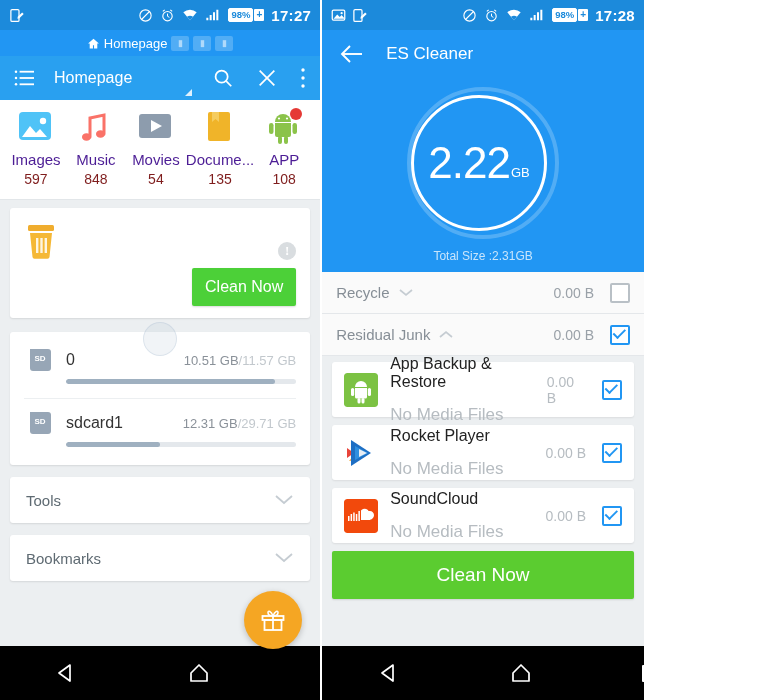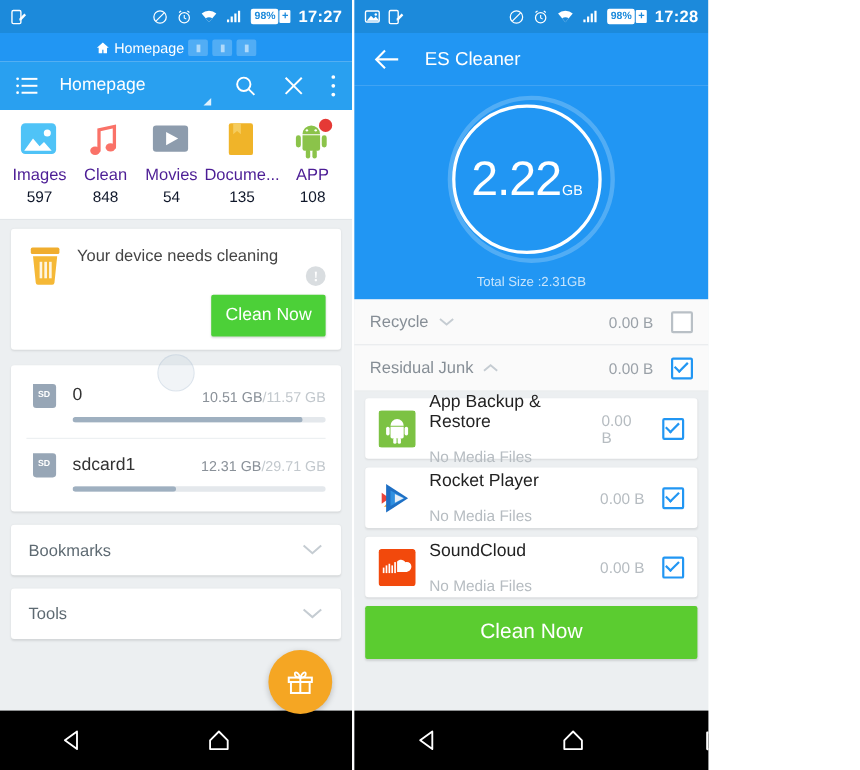--- a/index.html
+++ b/index.html
@@ -55,21 +55,21 @@
   }
 
   
   .catrow {
     background: #fff; display: flex; padding: 10px 6px 12px 6px;
     border-bottom: 1px solid #e2e6e9;
   }
   .cat { flex: 1; display: flex; flex-direction: column; align-items: center; gap: 3px; position: relative; }
   .cat-icon { width: 40px; height: 38px; position: relative; }
   .cat-label { font-size: 15px; color: #4c1d95; max-width: 76px; overflow: hidden; white-space: nowrap; }
-  .cat-count { font-size: 14px; color: #0f172a; }
+  .cat-count { font-size: 14px; color: #7f1d1d; }
   .badge-dot {
     position: absolute; top: -2px; right: 2px; width: 12px; height: 12px;
     border-radius: 50%; background: #e53935;
   }
 
   
   .content { background:#eceff1; padding: 8px 10px 0 10px; position: relative; height: 455px; }
   .card { background: #fff; border-radius: 3px; box-shadow: 0 1px 2px rgba(0,0,0,.10); }
 
   .junk-card { padding: 14px 14px 12px 14px; position: relative; }
@@ -155,21 +155,21 @@
   }
 
   .applist { background: #eceff1; padding: 6px 10px 0 10px; }
   .app-card {
     background: #fff; border-radius: 3px; box-shadow: 0 1px 2px rgba(0,0,0,.08);
     height: 55px; display: flex; align-items: center; padding: 0 12px; margin-bottom: 8px;
   }
   .app-icon { width: 34px; height: 34px; border-radius: 3px; position: relative; flex: 0 0 auto; overflow: hidden; }
   .app-txt { margin-left: 12px; }
   .app-name { font-size: 16px; color: #222; }
-  .app-sub { font-size: 14px; color: #b6bcc1; margin-top: 14px; }
+  .app-sub { font-size: 17px; color: #b6bcc1; margin-top: 14px; }
   .app-size { margin-left: auto; font-size: 14px; color: #b6bcc1; margin-right: 16px; }
 
   .clean-wide {
     margin: 6px 10px 0 10px; height: 48px; background: #5bcc30; border-radius: 2px;
     display: flex; align-items: center; justify-content: center; color: #fff; font-size: 19px;
     box-shadow: 0 1px 2px rgba(0,0,0,.12);
   }
 
   
   .navbar {
@@ -291,21 +291,21 @@
         <div class="cat-count">597</div>
       </div>
       <div class="cat">
         <div class="cat-icon">
           <svg width="38" height="36" viewBox="0 0 38 36">
               <path d="M14 27V8l14-3v19" fill="none" stroke="#fa7268" stroke-width="3" stroke-linecap="round"></path>
               <ellipse cx="10.5" cy="27" rx="4.5" ry="3.8" fill="#fa7268"></ellipse>
               <ellipse cx="24.5" cy="24" rx="4.5" ry="3.8" fill="#fa7268"></ellipse>
             </svg>
         </div>
-        <div class="cat-label">Clean</div>
+        <div class="cat-label">Music</div>
         <div class="cat-count">848</div>
       </div>
       <div class="cat">
         <div class="cat-icon">
           <svg width="38" height="36" viewBox="0 0 38 36">
               <rect x="3" y="4" width="32" height="24" rx="3" fill="#8d9cad"></rect>
               <path d="M15 10l11 6-11 6z" fill="#fff"></path>
             </svg>
         </div>
         <div class="cat-label">Movies</div>
@@ -347,21 +347,20 @@
           <span>
             <svg width="34" height="38" viewBox="0 0 34 38">
               <rect x="4" y="3" width="26" height="6" rx="1.5" fill="#f0ad2e"></rect>
               <path d="M6 11h22l-2.5 24a2 2 0 0 1-2 1.8H10.5a2 2 0 0 1-2-1.8z" fill="#f5b836"></path>
               <rect x="12" y="16" width="2.4" height="15" fill="#fff" opacity=".85"></rect>
               <rect x="16.3" y="16" width="2.4" height="15" fill="#fff" opacity=".85"></rect>
               <rect x="20.6" y="16" width="2.4" height="15" fill="#fff" opacity=".85"></rect>
             </svg>
           </span>
           <div class="junk-text">
-            <div class="junk-sub">Your device needs cleaning</div>
           </div>
         </div>
         <div class="info-dot">!</div>
         <div class="btn-wrap">
           <div class="clean-btn">Clean Now</div>
         </div>
       </div>
 
       <div class="refresh-circle"></div>
 
@@ -392,30 +391,30 @@
             <span class="st-name">sdcard1</span>
             <span class="st-size"><span>12.31 GB</span><span class="cap">/29.71 GB</span></span>
           </div>
           <div class="bar">
               <div class="bar-fill" style="width:41%"></div>
             </div>
         </div>
       </div>
 
       <div class="card simple-card">
-        <span class="simple-label">Bookmarks</span>
+        <span class="simple-label">Tools</span>
         <span class="chev">
           <svg width="20" height="12" viewBox="0 0 20 12">
               <path d="M2 2l8 7 8-7" fill="none" stroke="#c5ccd2" stroke-width="1.8"></path>
             </svg>
         </span>
       </div>
 
       <div class="card simple-card">
-        <span class="simple-label">Tools</span>
+        <span class="simple-label">Bookmarks</span>
         <span class="chev">
           <svg width="20" height="12" viewBox="0 0 20 12">
               <path d="M2 2l8 7 8-7" fill="none" stroke="#c5ccd2" stroke-width="1.8"></path>
             </svg>
         </span>
       </div>
 
       <div class="fab">
         <span>
           <svg width="26" height="26" viewBox="0 0 26 26">

